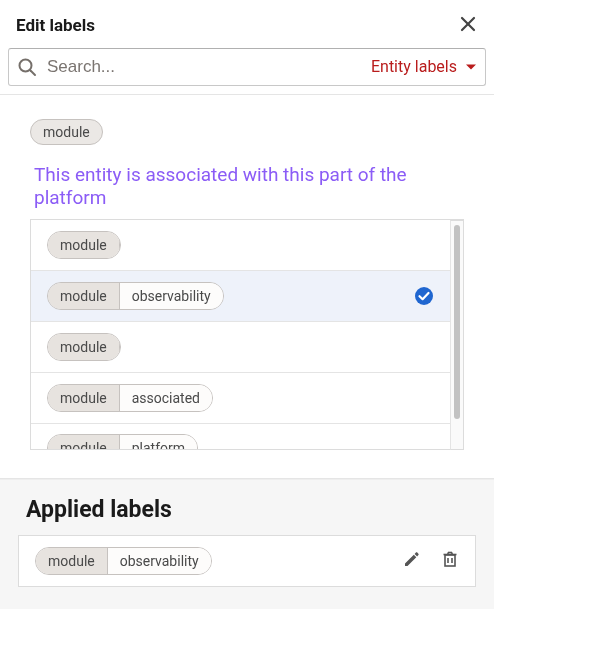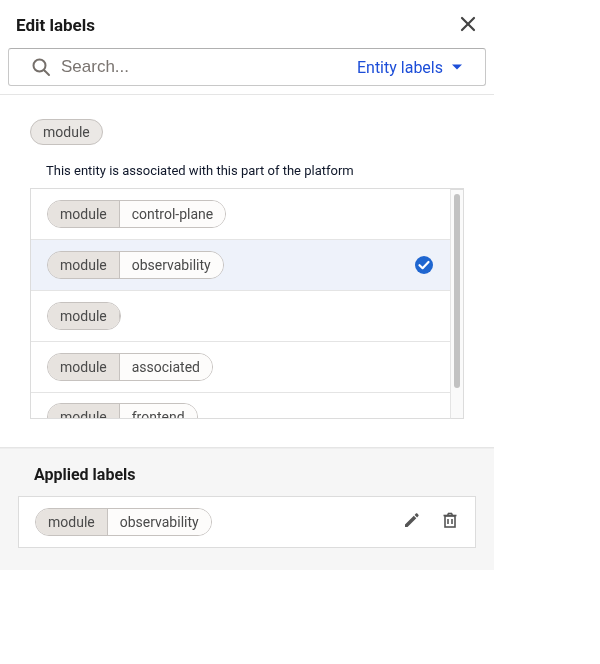--- a/index.html
+++ b/index.html
@@ -31,25 +31,25 @@
     border: none;
     font-size: 22px;
     line-height: 1;
     cursor: pointer;
     color: #444;
     padding: 0 2px;
   }
   .search-bar {
     margin: 0 8px 0 8px;
     display: flex;
-    align-items: center;
+    align-items: flex-start;
     border: 1px solid #c8c8c8;
     border-top: 1px solid #b0b0b0;
     border-radius: 3px;
-    padding: 8px 22px;
+    padding: 8px 8px;
     background: #fff;
   }
   .search-bar .icon {
     color: #756f6a;
     display: flex;
     align-items: center;
   }
   .search-bar input {
     flex: 1;
     border: none;
@@ -58,21 +58,21 @@
     padding: 0 10px;
     color: #333;
     background: transparent;
   }
   .search-bar input::placeholder {
     color: #7a7470;
   }
   .filter-select {
     display: flex;
     align-items: center;
-    color: #1d4ed8;
+    color: #b91c1c;
     font-size: 16px;
     cursor: pointer;
     padding-left: 8px;
   }
   .filter-select .chev {
     margin-left: 8px;
     display: flex;
   }
   .divider-under-search {
     margin-top: 8px;
@@ -84,23 +84,23 @@
   .query-label {
     display: inline-flex;
     border: 1px solid #c6c2bf;
     border-radius: 999px;
     padding: 4px 12px;
     font-size: 14px;
     color: #4a4a4a;
     background: #ebe8e5;
   }
   .desc {
-    margin: 18px 0 10px 16px;
-    font-size: 13px;
-    color: #0f172a;
+    margin: 18px 0 10px 4px;
+    font-size: 19px;
+    color: #8b5cf6;
   }
   .list-wrapper {
     display: flex;
     border-top: 1px solid #dcdcdc;
   }
   .list {
     flex: 1;
     height: 230px;
     overflow: hidden;
     border-left: 1px solid #dcdcdc;
@@ -164,22 +164,22 @@
   .hr-sep {
     margin: 28px 0 0 0;
     border-top: 1px solid #e5e5e5;
   }
   .applied-section {
     background: #f6f6f6;
     padding: 16px 18px 22px 18px;
     border-top: 1px solid #eee;
   }
   .applied-section h3 {
-    margin: 0 0 12px 16px;
-    font-size: 16px;
+    margin: 0 0 12px 8px;
+    font-size: 23px;
     font-weight: 700;
     color: #1a1a1a;
   }
   .applied-row {
     background: #fff;
     border: 1px solid #dcdcdc;
     display: flex;
     align-items: center;
     justify-content: space-between;
     padding: 11px 16px;
@@ -250,21 +250,20 @@
       <span>module</span>
     </span>
     <div class="desc">This entity is associated with this part of the platform</div>
 
     <div class="list-wrapper">
       <div class="list">
 
         <div class="list-row">
           <span class="kv-chip">
             <span class="k">module</span>
-            <span class="v">control-plane</span>
           </span>
         </div>
 
         <div class="list-row selected">
           <span class="kv-chip">
             <span class="k">module</span>
             <span class="v">observability</span>
           </span>
           <span class="check-icon">
             <svg width="20" height="20" viewBox="0 0 20 20">
@@ -283,21 +282,21 @@
         <div class="list-row">
           <span class="kv-chip">
             <span class="k">module</span>
             <span class="v">associated</span>
           </span>
         </div>
 
         <div class="list-row cut">
           <span class="kv-chip">
             <span class="k">module</span>
-            <span class="v">frontend</span>
+            <span class="v">platform</span>
           </span>
         </div>
 
       </div>
       <div class="scrollbar">
         <div class="scrollbar-thumb"></div>
       </div>
     </div>
   </div>
 

